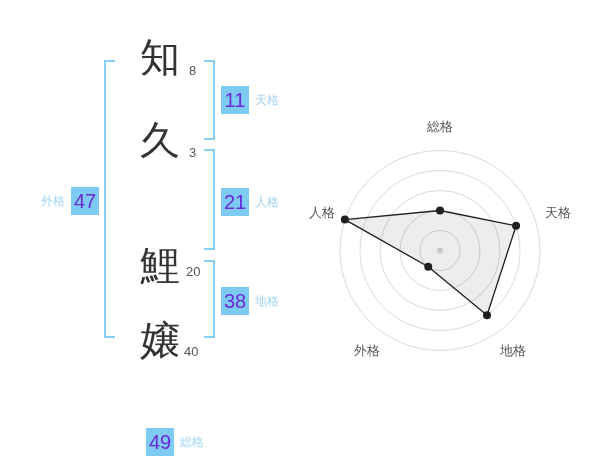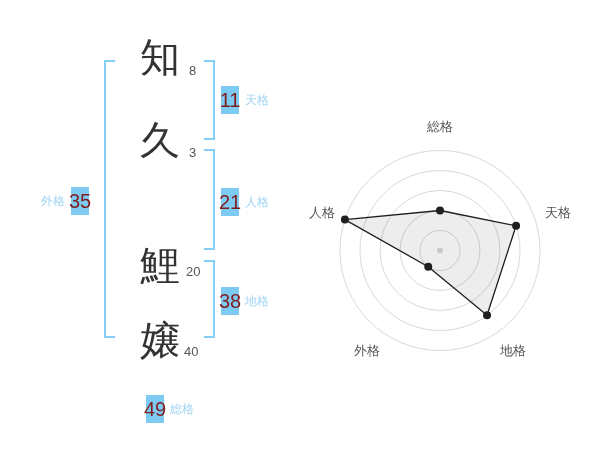--- a/index.html
+++ b/index.html
@@ -27,24 +27,24 @@
     left:204px;
     border-right:2px solid #85cef5;border-top:2px solid #85cef5;border-bottom:2px solid #85cef5;
   }
   .bracket.r1{top:60px;height:80px;}
   .bracket.r2{top:149px;height:101px;}
   .bracket.r3{top:260px;height:78px;}
   .badge-group{position:absolute;display:flex;align-items:center;gap:6px;}
   .badge-group.tenkaku{left:221px;top:86px;}
   .badge-group.jinkaku{left:221px;top:188px;}
   .badge-group.chikaku{left:221px;top:287px;}
-  .badge-group.soukaku{left:146px;top:395px;align-items:center;}
+  .badge-group.soukaku{left:146px;top:428px;align-items:center;}
   .badge-group.gaikaku{left:41px;top:187px;}
   .badge{
-    width:18px;height:28px;background:#7dcbf2;color:#7f1d1d;font-size:20px;line-height:1;
+    width:28px;height:28px;background:#7dcbf2;color:#6d28d9;font-size:20px;line-height:1;
     display:flex;align-items:center;justify-content:center;flex:0 0 auto;
   }
   .badge-label{font-size:12px;color:#9fd4f3;white-space:nowrap;}
   
   .radar-wrap{position:absolute;left:300px;top:110px;width:280px;height:250px;}
   .radar-wrap svg{display:block;overflow:visible;}
 </style>
 </head>
 <body>
 
@@ -72,21 +72,21 @@
   <div class="badge-group jinkaku">
     <div class="badge">21</div>
     <div class="badge-label">人格</div>
   </div>
   <div class="badge-group chikaku">
     <div class="badge">38</div>
     <div class="badge-label">地格</div>
   </div>
   <div class="badge-group gaikaku">
     <div class="badge-label">外格</div>
-    <div class="badge">35</div>
+    <div class="badge">47</div>
   </div>
   <div class="badge-group soukaku">
     <div class="badge">49</div>
     <div class="badge-label">総格</div>
   </div>
 
   <div class="radar-wrap">
     <svg id="radar" width="280" height="250" viewBox="0 0 280 250">
         <circle cx="140" cy="140.5" r="20" fill="none" stroke="#d9d9d9" stroke-width="1"></circle>
         <circle cx="140" cy="140.5" r="40" fill="none" stroke="#d9d9d9" stroke-width="1"></circle>

